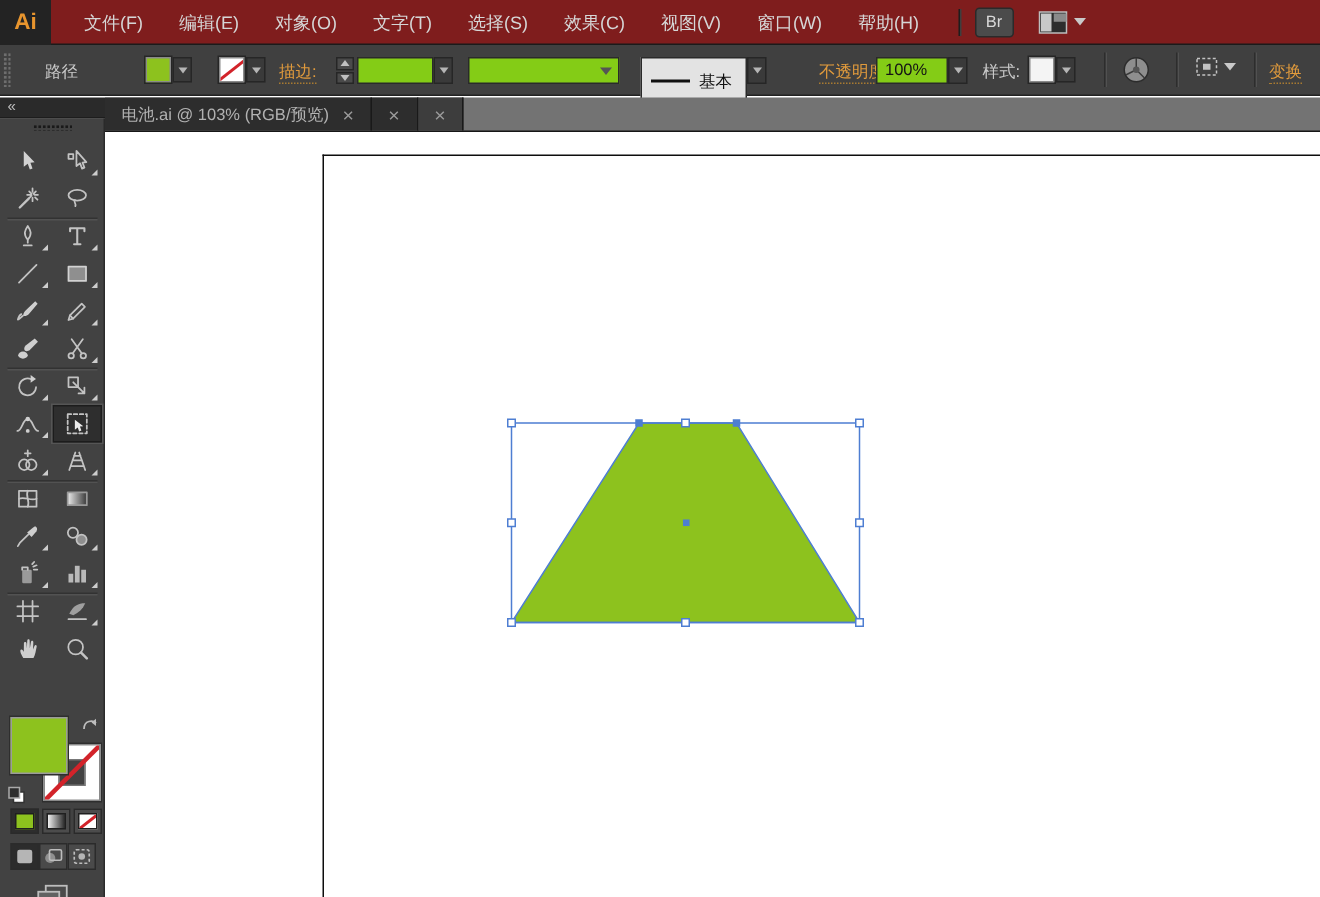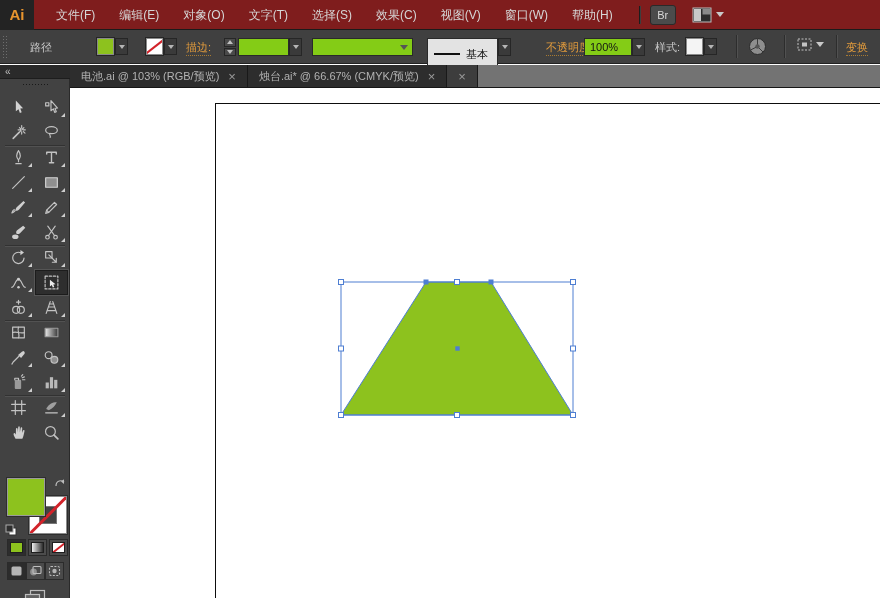--- a/index.html
+++ b/index.html
@@ -187,21 +187,20 @@
 <div class="workspace">
 
   <div class="panel-collapse">«</div>
 
   <div class="tabbar">
     <div class="tab">
       <span>电池.ai @ 103% (RGB/预览)</span>
       <span class="tab-close">×</span>
     </div>
     <div class="tab">
-      <span>烛台.ai* @ 66.67% (CMYK/预览)</span>
       <span class="tab-close">×</span>
     </div>
     <div class="tab active">
       <span class="tab-close">×</span>
     </div>
   </div>
 
   <div class="toolbar">
     <div class="tb-grip"></div>
 

